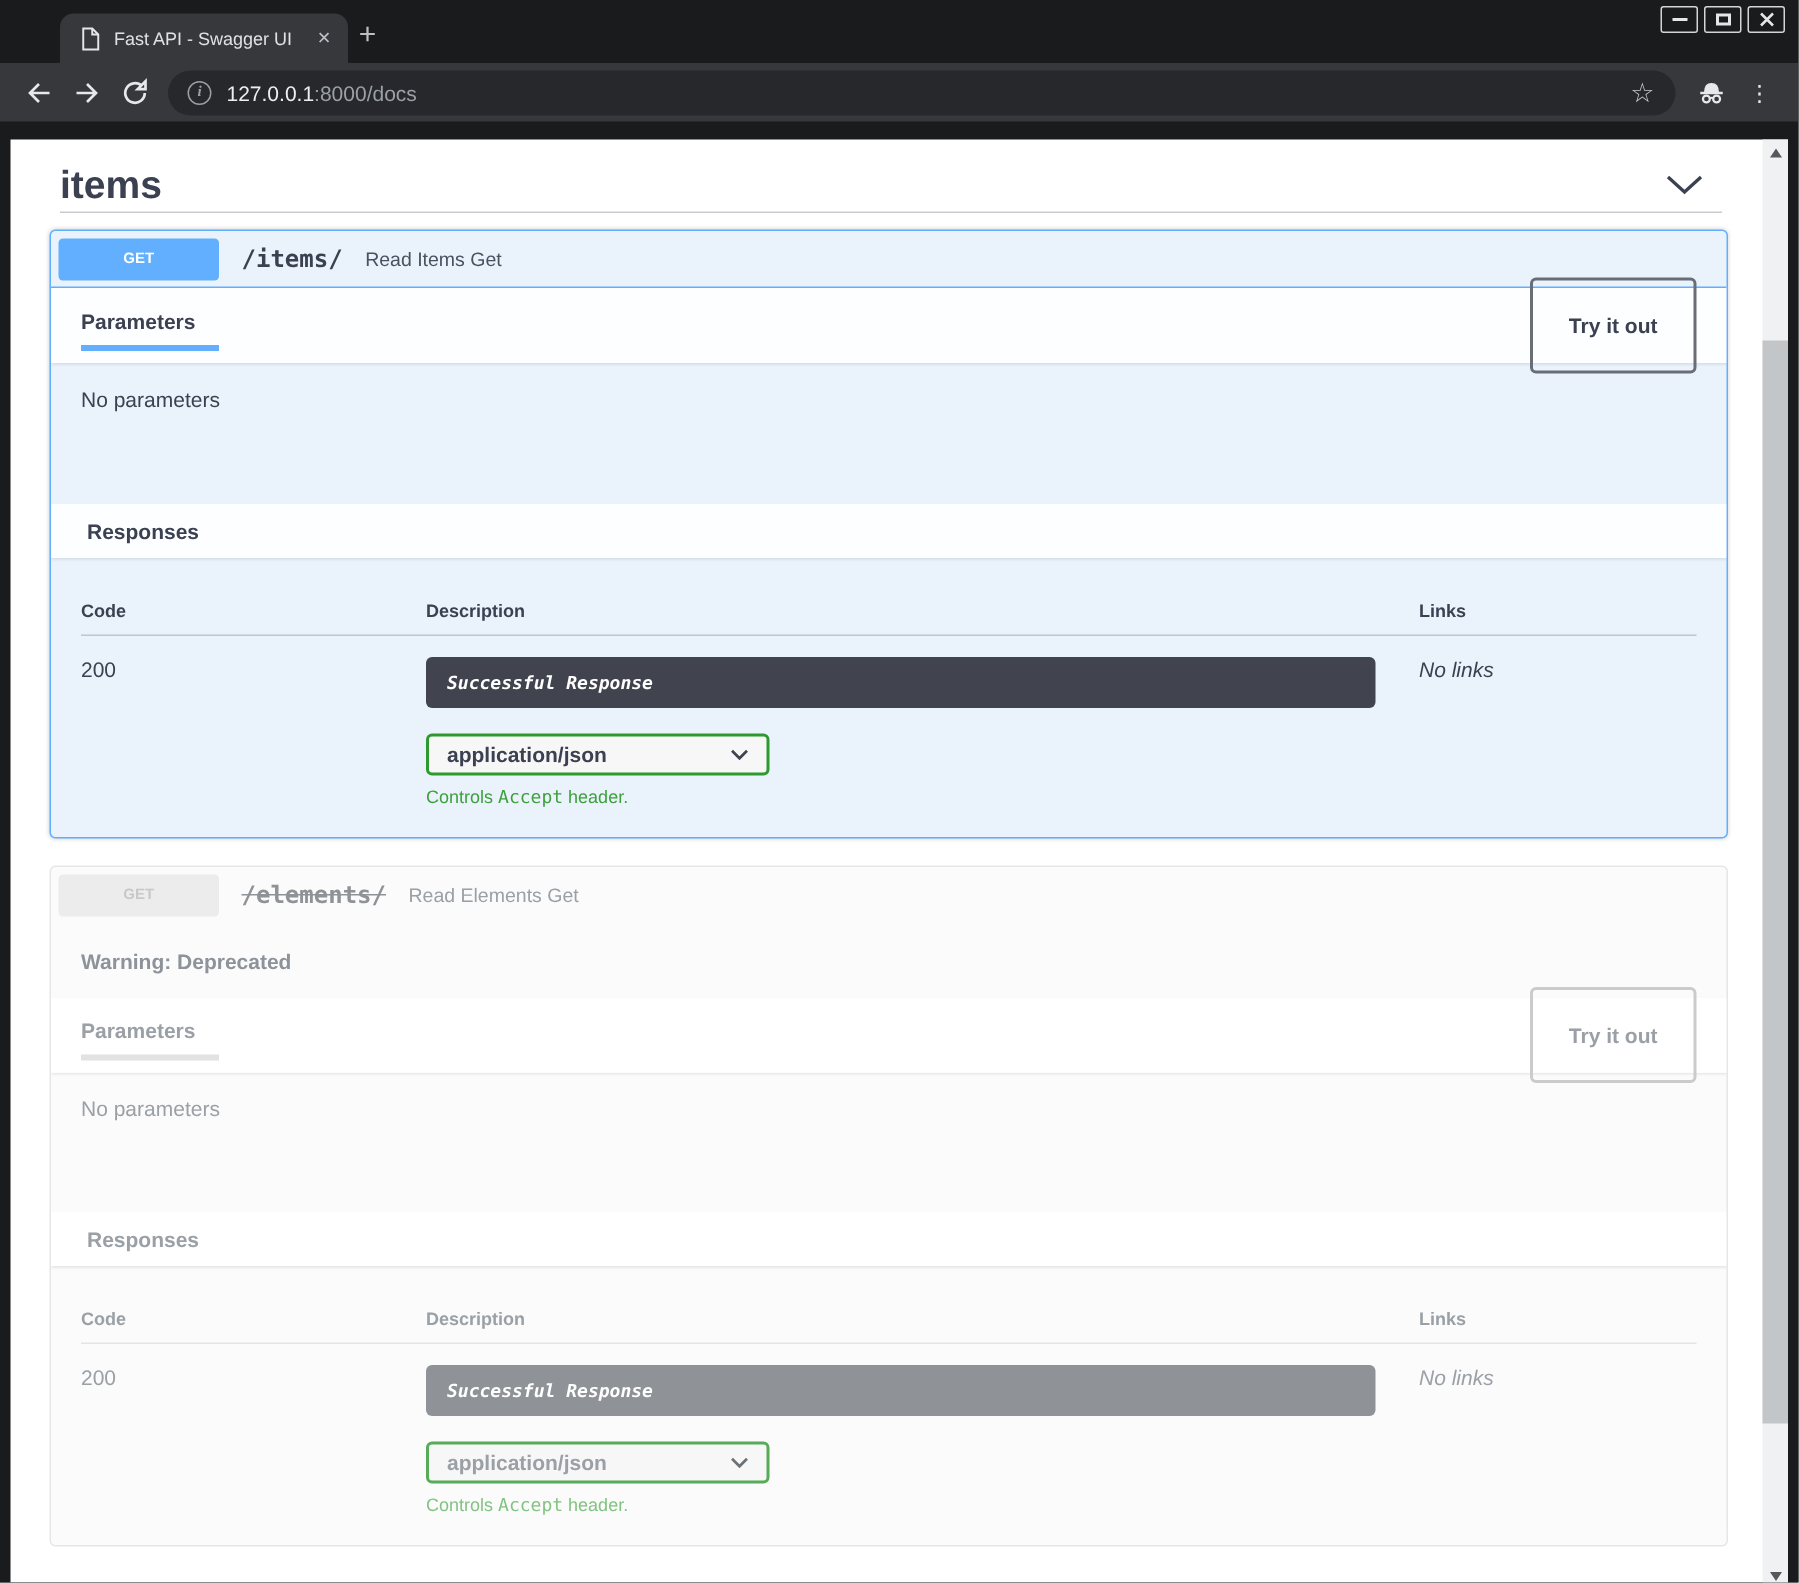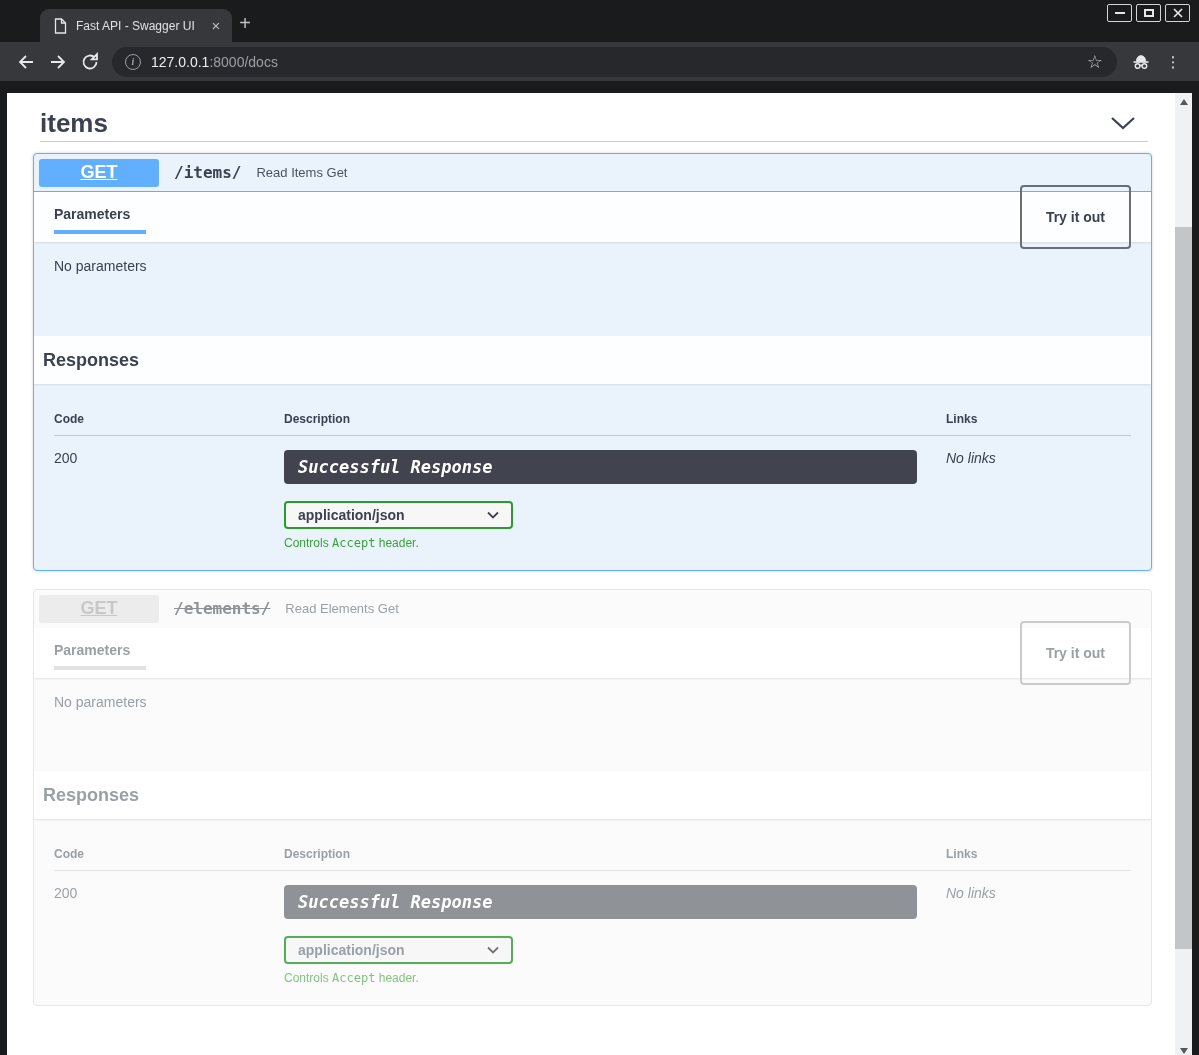--- a/index.html
+++ b/index.html
@@ -49,58 +49,58 @@
   .chev { width: 26px; height: 14px; margin-right: 12px; }
   .chev polyline { fill: none; stroke: #3b4151; stroke-width: 2.2; }
   .divider { height: 0; border-bottom: 1px solid #c8ccd1; margin: 0 4px 0 7px; }
 
   .opblock { border: 1px solid #61affe; border-radius: 4px; background: #eaf3fc; margin-top: 11px;
              box-shadow: 0 0 3px rgba(0,0,0,.19); overflow: hidden; }
   .opblock.deprecated { border-color: #e6e6e6; background: #fbfbfb; margin-top: 18px; box-shadow: none; }
 
   .ob-header { display: flex; align-items: center; height: 38px; padding: 0 5px; border-bottom: 1px solid #61affe; }
   .deprecated .ob-header { border-bottom: 1px solid transparent; }
-  .method { width: 120px; height: 28px; background: #61affe; color: #fff; font-size: 18px; font-weight: 700;
-            border-radius: 3px; display: flex; align-items: center; justify-content: center; text-decoration: underline; }
+  .method { width: 107px; height: 28px; background: #61affe; color: #fff; font-size: 10px; font-weight: 700;
+            border-radius: 3px; display: flex; align-items: center; justify-content: center; }
   .deprecated .method { background: #ececec; color: #c6c8ca; }
   .path { font-family: "DejaVu Sans Mono", monospace; font-size: 16px; font-weight: 700; margin-left: 15px; color: #3b4151; }
   .deprecated .path { color: #8f9296; text-decoration: line-through; }
   .summary { font-size: 13px; margin-left: 15px; color: #4a5260; }
   .deprecated .summary { color: #9aa0a6; }
 
   .warning { padding: 17px 20px 16px; font-size: 14px; font-weight: 700; color: #8d939a; }
 
   .sec-header { height: 50px; background: rgba(255,255,255,.85); display: flex; align-items: center;
                 justify-content: space-between; padding: 0 20px; box-shadow: 0 1px 2px rgba(0,0,0,.1); position: relative; }
   .tab-param { font-size: 14px; font-weight: 700; color: #3b4151; align-self: flex-end;
                padding: 0 16px 7px 0; border-bottom: 4px solid #61affe; margin-bottom: 8px; line-height: 17px; }
   .deprecated .tab-param { color: #9aa0a6; border-bottom-color: #e2e2e2; }
   .try-btn { font-family: "Liberation Sans", sans-serif; font-size: 14px; font-weight: 700; color: #3b4151;
              background: transparent; border: 2px solid #696e76; border-radius: 4px; padding: 22px 24px; }
   .deprecated .try-btn { border-color: #c9cbcd; color: #9aa0a6; }
 
   .ob-body { min-height: 94px; padding: 16px 20px; font-size: 14px; color: #3b4151; }
   .deprecated .ob-body { color: #9aa0a6; min-height: 93px; }
 
-  .resp-header { height: 48px; background: rgba(255,255,255,.85); display: flex; align-items: center;
-                 padding: 0 9px; font-size: 18px; font-weight: 700; color: #3b4151;
+  .resp-header { height: 36px; background: rgba(255,255,255,.85); display: flex; align-items: center;
+                 padding: 0 24px; font-size: 14px; font-weight: 700; color: #3b4151;
                  box-shadow: 0 1px 2px rgba(0,0,0,.1); position: relative; }
   .deprecated .resp-header { color: #9aa0a6; }
 
   .resp-body { padding: 28px 20px 20px; }
   .resp-headrow, .resp-row { display: grid; grid-template-columns: 230px 662px 1fr; }
   .resp-headrow { font-size: 12px; font-weight: 700; color: #3b4151; padding-bottom: 9px;
                   border-bottom: 1px solid rgba(59,65,81,.25); }
   .deprecated .resp-headrow { color: #9aa0a6; border-bottom-color: rgba(59,65,81,.12); }
   .resp-row { padding-top: 14px; font-size: 14px; }
   .cell-code { color: #3b4151; }
   .deprecated .cell-code { color: #9aa0a6; }
   .resp-box { width: 633px; height: 34px; background: #41444e; border-radius: 4px; color: #fff;
               display: flex; align-items: center; padding: 0 14px;
-              font-family: "DejaVu Sans Mono", monospace; font-size: 17px; font-style: italic; font-weight: 700; }
+              font-family: "DejaVu Sans Mono", monospace; font-size: 12px; font-style: italic; font-weight: 700; }
   .deprecated .resp-box { background: #8f9296; }
   .media-select { margin-top: 17px; width: 229px; height: 28px; background: #f7f7f7; border: 2px solid #2d9a2d;
                   border-radius: 4px; display: flex; align-items: center; justify-content: space-between;
                   padding: 4px 12px; font-size: 14px; font-weight: 700; color: #3b4151; }
   .deprecated .media-select { border-color: #57ac57; color: #9aa0a6; }
   .sel-chev { width: 12px; height: 8px; }
   .sel-chev polyline { fill: none; stroke: #3f4450; stroke-width: 1.8; }
   .deprecated .sel-chev polyline { stroke: #6d7278; }
   .accept-msg { margin-top: 7px; font-size: 12px; color: #3da03d; }
   .accept-msg code { font-family: "DejaVu Sans Mono", monospace; font-size: 12px; }
@@ -234,20 +234,21 @@
           </div>
         </div>
       </div>
 
       <div class="opblock deprecated">
         <div class="ob-header">
           <span class="method">GET</span>
           <span class="path">/elements/</span>
           <span class="summary">Read Elements Get</span>
         </div>
+        <div class="warning">Warning: Deprecated</div>
         <div class="sec-header">
           <span class="tab-param">Parameters</span>
           <button class="try-btn">Try it out</button>
         </div>
         <div class="ob-body">
           <span>No parameters</span>
         </div>
         <div class="resp-header">
           <span>Responses</span>
         </div>

